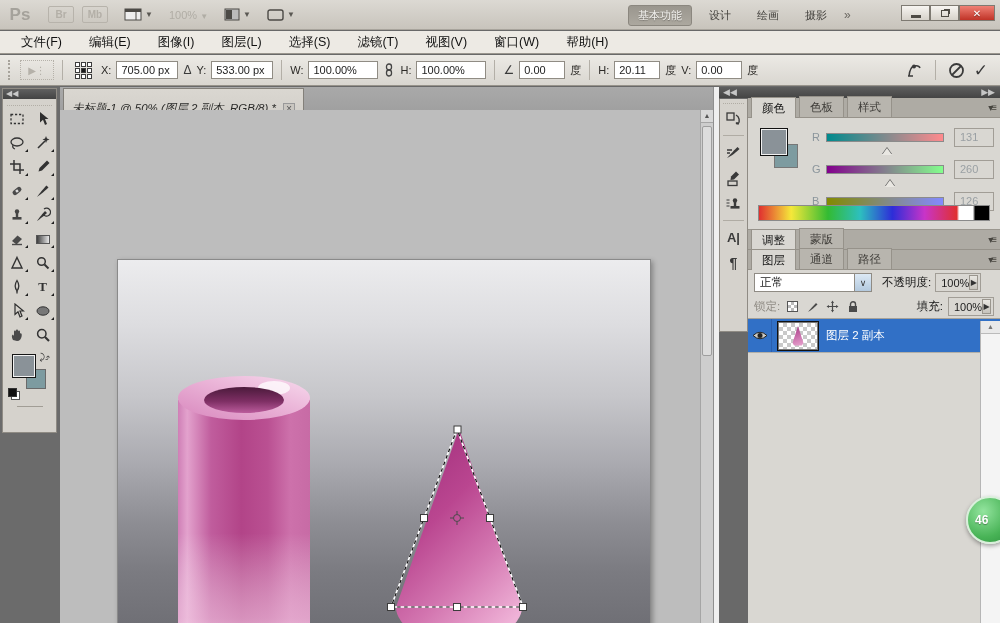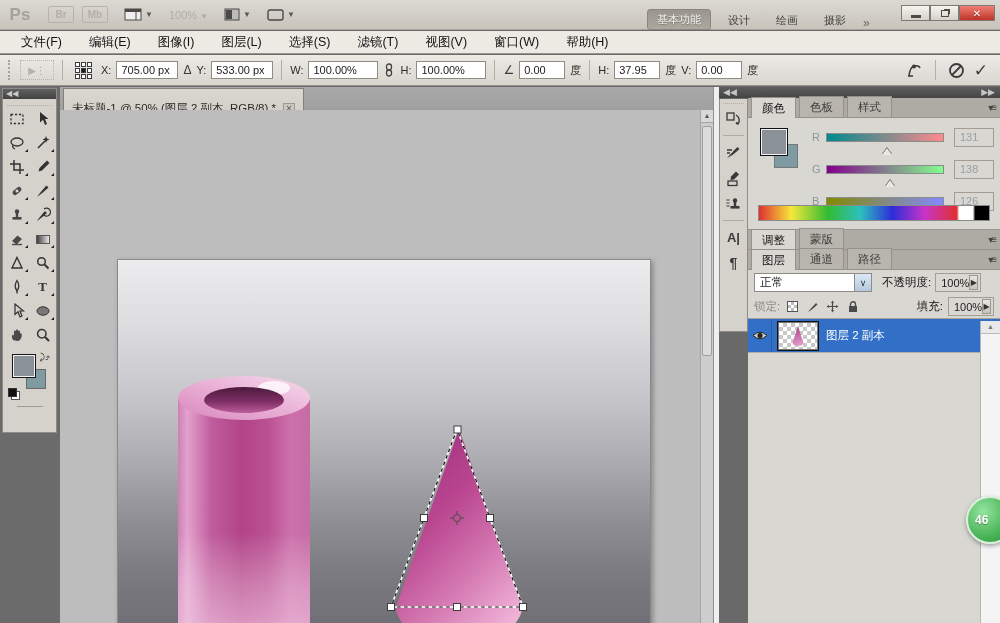--- a/index.html
+++ b/index.html
@@ -12,21 +12,21 @@
     background:linear-gradient(#dcd9d3,#c8c4bc); border-bottom:1px solid #a8a49c;
     display:flex; align-items:center; }
   .ps-logo { width:40px; text-align:center; font-weight:bold; font-size:17px; color:#a5a29b; letter-spacing:0; }
   .tb-mini { width:26px; height:17px; margin-left:8px; border:1px solid #b7b3ab; border-radius:2px;
     color:#b3afa7; font-size:10px; font-weight:bold; display:flex; align-items:center; justify-content:center; }
   .tb-tool { display:flex; align-items:center; gap:3px; margin-left:16px; color:#4c4a46; }
   .caret { font-size:8px; color:#5a5853; }
   .caret.dim, .dim { color:#b0ada5; }
   .win-ico { display:inline-block; }
   .tb-zoom { margin-left:16px; font-size:11px; color:#b0ada5; }
-  #workspaces { position:absolute; left:647px; top:0; height:30px; display:flex; align-items:flex-end; gap:8px; }
+  #workspaces { position:absolute; left:628px; top:0; height:30px; display:flex; align-items:center; gap:8px; }
   .ws-btn { padding:2px 9px; font-size:11px; color:#44423e; }
   .ws-btn.active { background:linear-gradient(#9a968e,#aca89f); border:1px solid #8b877f;
     border-radius:3px; color:#f2f1ee; text-shadow:0 1px 1px rgba(0,0,0,.3); }
   .ws-more { color:#6b6862; font-size:12px; }
   #winbtns { position:absolute; right:5px; top:5px; display:flex; }
   .wbtn { width:29px; height:16px; border:1px solid #7e7a72; background:linear-gradient(#f7f5f1,#d6d2ca);
     display:flex; align-items:center; justify-content:center; }
   .wbtn.close { background:linear-gradient(#ef8075,#c03327); width:36px; }
   .wbtn .bar { width:10px; height:3px; background:#4e4b45; margin-top:6px; }
   .wbtn .sq { width:8px; height:7px; border:1px solid #4e4b45; box-shadow:2px -2px 0 -1px #4e4b45; }
@@ -78,21 +78,21 @@
     border:1px solid #151515; box-shadow:0 0 0 1px #f2f2f2 inset; }
   #bg-swatch { position:absolute; left:23px; top:19px; width:20px; height:20px; background:#7d9ba0;
     border:1px solid #6a6a6a; }
   #swap-ico { position:absolute; right:6px; top:2px; font-size:9px; color:#333; transform:rotate(0deg); }
   #mini-swatch { position:absolute; left:5px; bottom:7px; width:9px; height:9px; background:#111;
     border:1px solid #333; box-shadow:3px 3px 0 -1px #fff,3px 3px 0 0 #555; }
   #qm-line { height:3px; width:26px; margin:2px auto 0; border-top:1px solid #a19d95; }
 
   
   #canvas-col { position:absolute; left:60px; top:0; width:653px; bottom:0; }
-  #tabbar { height:40px; background:linear-gradient(#a9a9a9,#9a9a9a); border-bottom:1px solid #7c7c7c; display:flex; }
+  #tabbar { height:40px; background:linear-gradient(#a9a9a9,#9a9a9a); border-bottom:1px solid #7c7c7c; display:flex;font-style:italic; }
   .doc-tab { background:linear-gradient(#dad7d1,#cfccc6); border:1px solid #83807a; border-bottom:none;
     margin:1px 0 0 3px; padding:2px 8px 0 8px; font-size:11.5px; color:#2a2a28; display:flex; gap:7px; align-items:center; }
   .tab-close { font-size:10px; color:#555; border:1px solid #999; padding:0 2px; line-height:10px; background:#c9c6c0; }
   #viewport { position:absolute; left:0; top:23px; right:0; bottom:0; background:#bdbdbd; overflow:hidden; }
   #vscroll { position:absolute; right:0; top:0; width:13px; bottom:0; background:#cdcdcd; border-left:1px solid #a5a5a5; }
   .scr-btn { height:13px; border-bottom:1px solid #a5a5a5; background:#d8d8d8; color:#555;
     font-size:7px; text-align:center; line-height:12px; }
   #vthumb { position:absolute; left:1px; right:1px; top:16px; height:230px; background:#dcdcdc;
     border:1px solid #9e9e9e; border-radius:2px; }
 
@@ -282,21 +282,21 @@
         <rect x="3.5" y="7" width="5" height="6" rx="2.4" fill="none" stroke="#444" stroke-width="1.3"></rect>
       </svg>
     <span class="olabel">H:</span>
     <div class="obox w54">100.00%</div>
     <div class="vsep"></div>
     <span class="oic">∠</span>
     <div class="obox w44">0.00</div>
     <span class="olabel">度</span>
     <div class="vsep"></div>
     <span class="olabel">H:</span>
-    <div class="obox w44">37.95</div>
+    <div class="obox w44">20.11</div>
     <span class="olabel">度</span>
     <span class="olabel">V:</span>
     <div class="obox w44">0.00</div>
     <span class="olabel">度</span>
     <div id="opt-right">
       <svg width="17" height="15" viewBox="0 0 17 15">
           <path d="M3,13 Q4,4 8,3 Q13,2 14,5" fill="none" stroke="#3a3a3a" stroke-width="1.5"></path>
           <circle cx="8" cy="3.5" r="2" fill="#3a3a3a"></circle>
           <path d="M2,13 h5" stroke="#3a3a3a" stroke-width="1.5"></path>
         </svg>
@@ -576,21 +576,21 @@
           <span class="cbar" style="background:linear-gradient(90deg,rgb(0,138,141),rgb(255,138,141));">
               <span class="tri" style="left:52%;"></span>
             </span>
           <span class="cval">131</span>
         </div>
         <div class="chan" style="top:40px;">
           <span class="cl">G</span>
           <span class="cbar" style="background:linear-gradient(90deg,rgb(131,0,141),rgb(131,255,141));">
               <span class="tri" style="left:54%;"></span>
             </span>
-          <span class="cval">138</span>
+          <span class="cval">260</span>
         </div>
         <div class="chan" style="top:72px;">
           <span class="cl">B</span>
           <span class="cbar" style="background:linear-gradient(90deg,rgb(131,138,0),rgb(131,138,255));">
               <span class="tri" style="left:55%;"></span>
             </span>
           <span class="cval">126</span>
         </div>
         <div id="spectrum"></div>
       </div>

